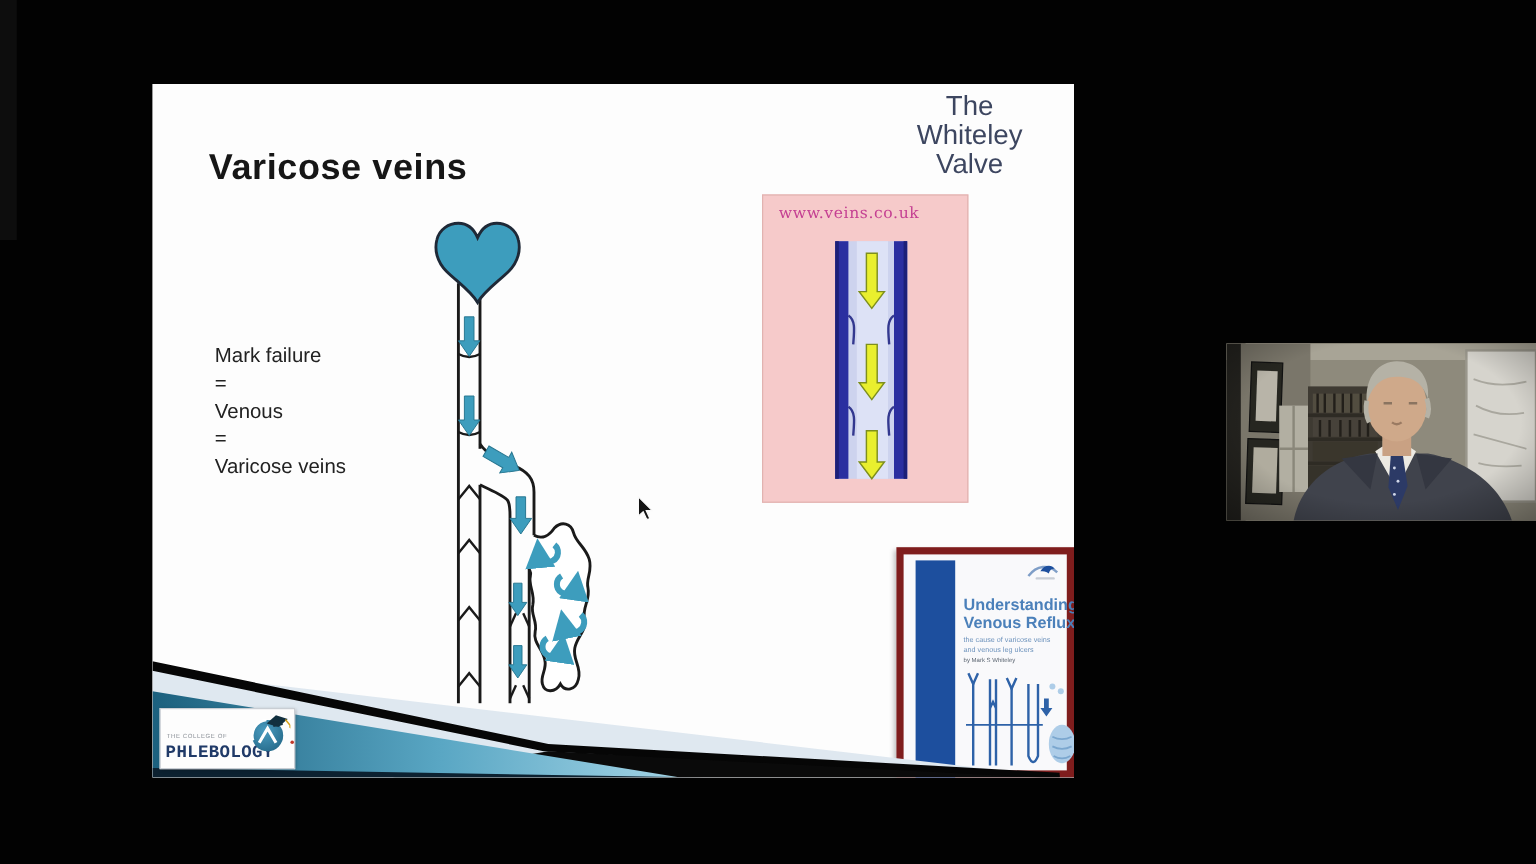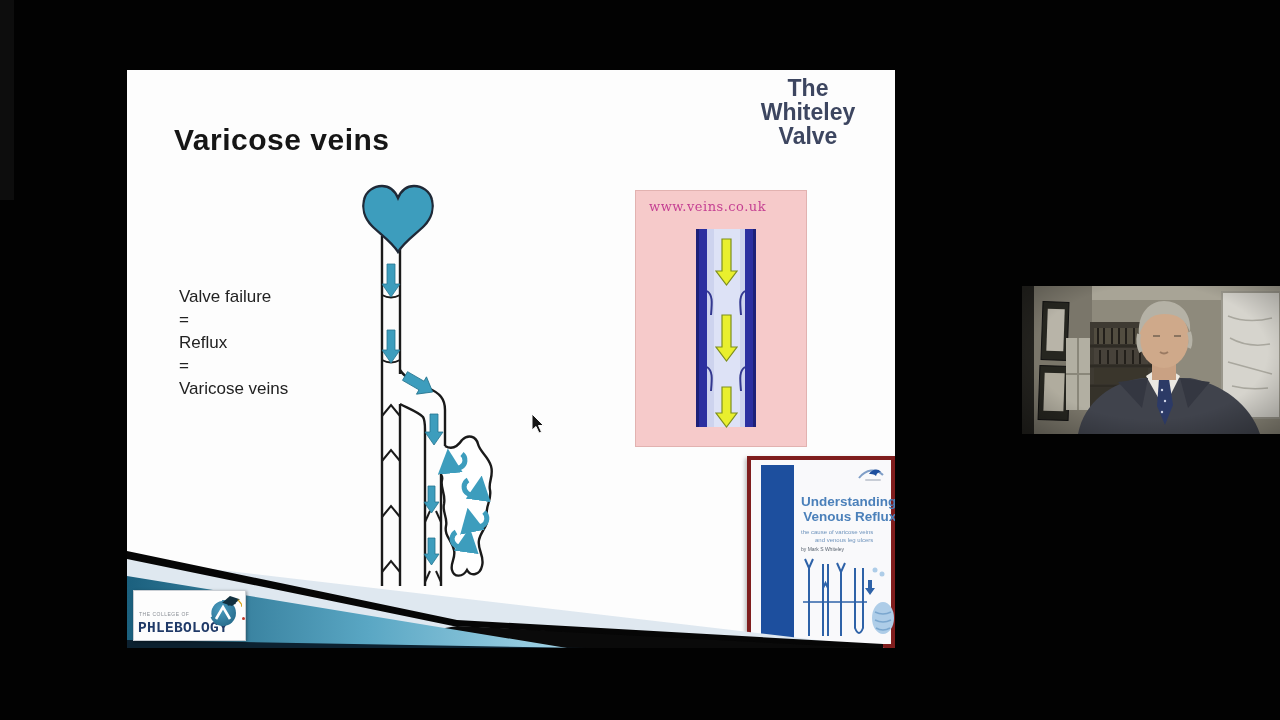--- a/index.html
+++ b/index.html
@@ -9,36 +9,36 @@
   .abs { position:absolute; }
 
   
   .slide { position:absolute; left:127px; top:70px; width:768px; height:578px;
            background:#fdfdfd; overflow:hidden; }
 
   .slide-title { position:absolute; left:47px; top:53px; font-size:30px;
                  font-weight:700; color:#161616; letter-spacing:0.5px; }
 
   .whiteley { position:absolute; right:12px; top:6px; width:150px;
-              text-align:center; color:#3d4660; font-weight:700;
+              text-align:center; color:#3d4660; font-weight:400;
               font-size:23px; line-height:24px; }
 
   .cause { position:absolute; left:52px; top:215px; font-size:17px;
            color:#222; line-height:23px; }
 
   
-  .pinkbox { position:absolute; left:508px; top:120px; width:172px; height:257px;
+  .pinkbox { position:absolute; left:508px; top:92px; width:172px; height:257px;
              background:#f6caca; border:1px solid #e2b2b0; }
   .watermark { position:absolute; left:13px; top:8px; font-family:"DejaVu Serif", serif;
                font-size:13px; color:#c43f92; letter-spacing:0.5px; }
 
   
   .book { position:absolute; left:620px; top:386px; width:148px; height:192px;
-          background:#f9f9fb; border:4px solid #7f1d1d;
-          box-shadow:-2px 2px 4px rgba(0,0,0,0.25);text-align:right; }
+          background:#f9f9fb; border:6px solid #7f1d1d;
+          box-shadow:-2px 2px 4px rgba(0,0,0,0.25); }
   .book-band { position:absolute; left:10px; top:5px; width:33px; height:187px;
                background:#1d4f9e; }
   .book-title { position:absolute; left:50px; top:34px; font-size:13.5px;
                 font-weight:700; color:#4b80ba; line-height:15px; }
   .book-sub { position:absolute; left:50px; top:68px; font-size:6px;
               color:#6f94bd; line-height:8px; }
   .book-by { position:absolute; left:50px; top:86px; font-size:5px; color:#5a6470; }
 
   
   .collegebox { position:absolute; left:6px; top:520px; width:113px; height:51px;
@@ -69,23 +69,23 @@
 
   <div class="slide-title">Varicose veins</div>
 
   <div class="whiteley">
     <div>The</div>
     <div>Whiteley</div>
     <div>Valve</div>
   </div>
 
   <div class="cause">
-    <div>Valve failure</div>
+    <div>Mark failure</div>
     <div>=</div>
-    <div>Reflux</div>
+    <div>Venous</div>
     <div>=</div>
     <div>Varicose veins</div>
   </div>
 
   <svg class="abs" style="left:223px; top:108px;" width="160" height="412" viewBox="0 0 160 412">
     <defs>
       <marker id="tealhead" markerWidth="5" markerHeight="5" refX="2.5" refY="2.5" orient="auto">
         <path d="M0,0 L5,2.5 L0,5 Z" fill="#3d9dbd"></path>
       </marker>
     </defs>

